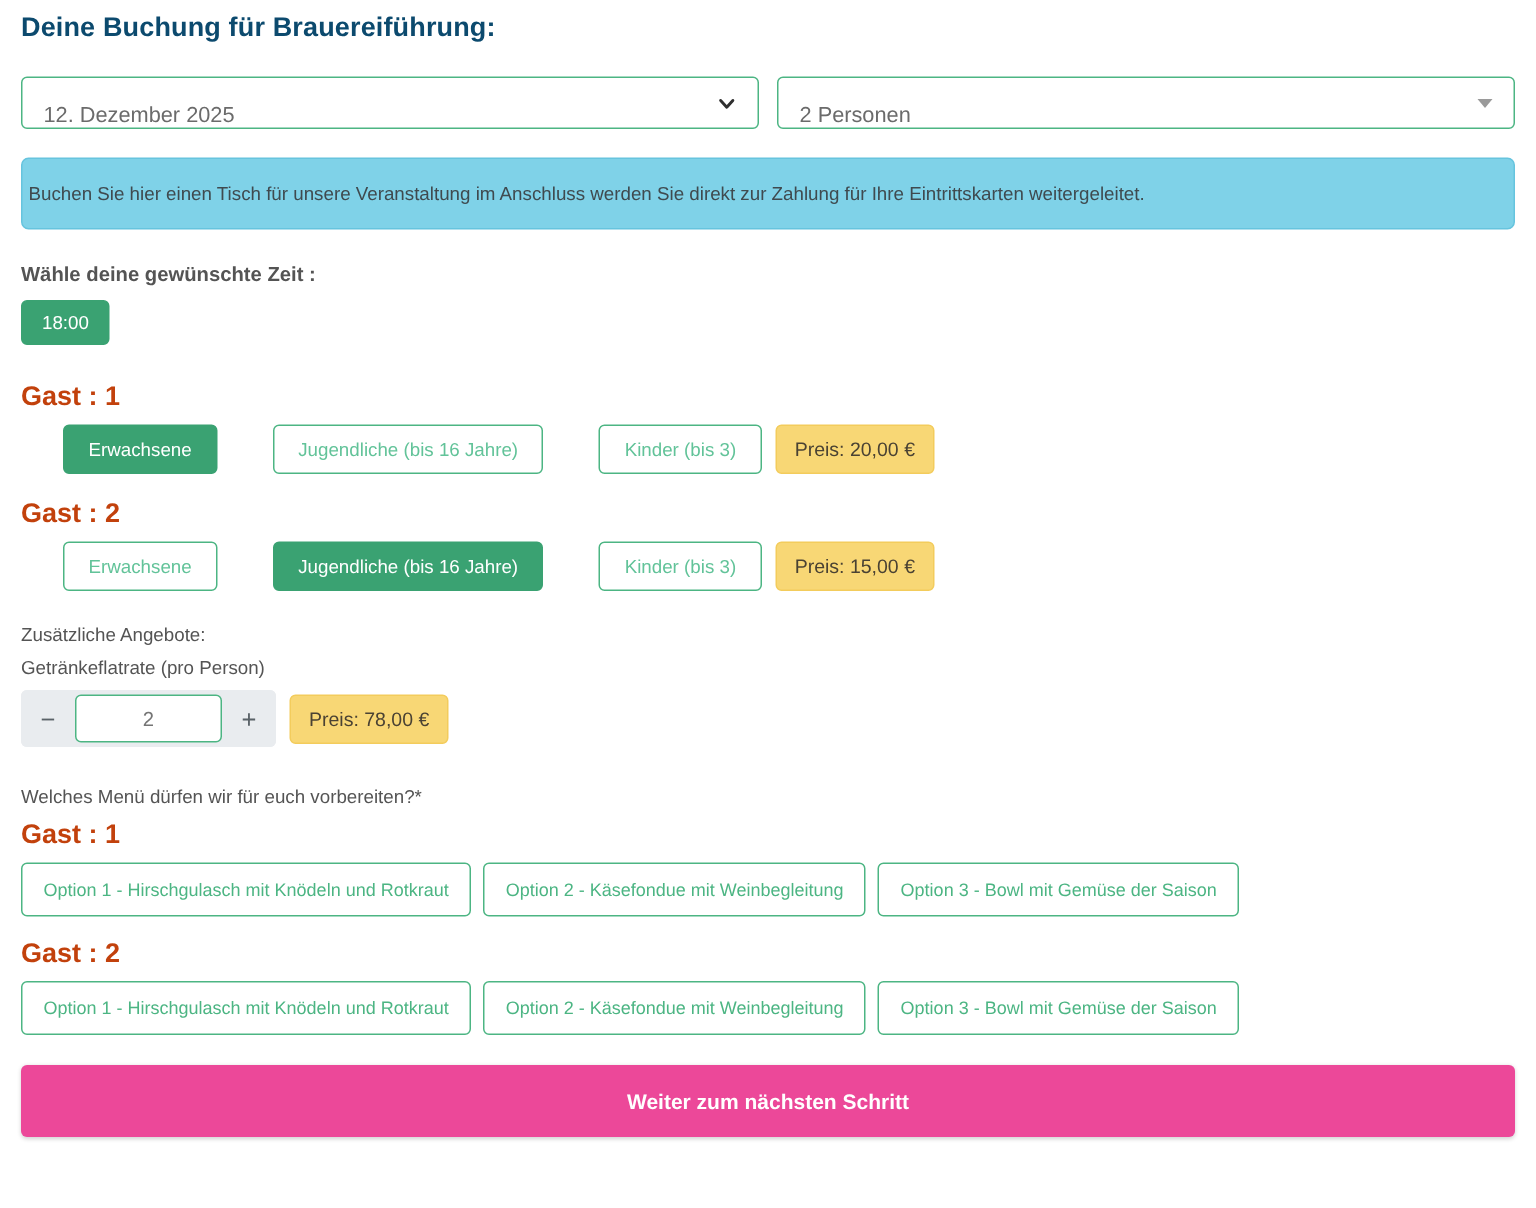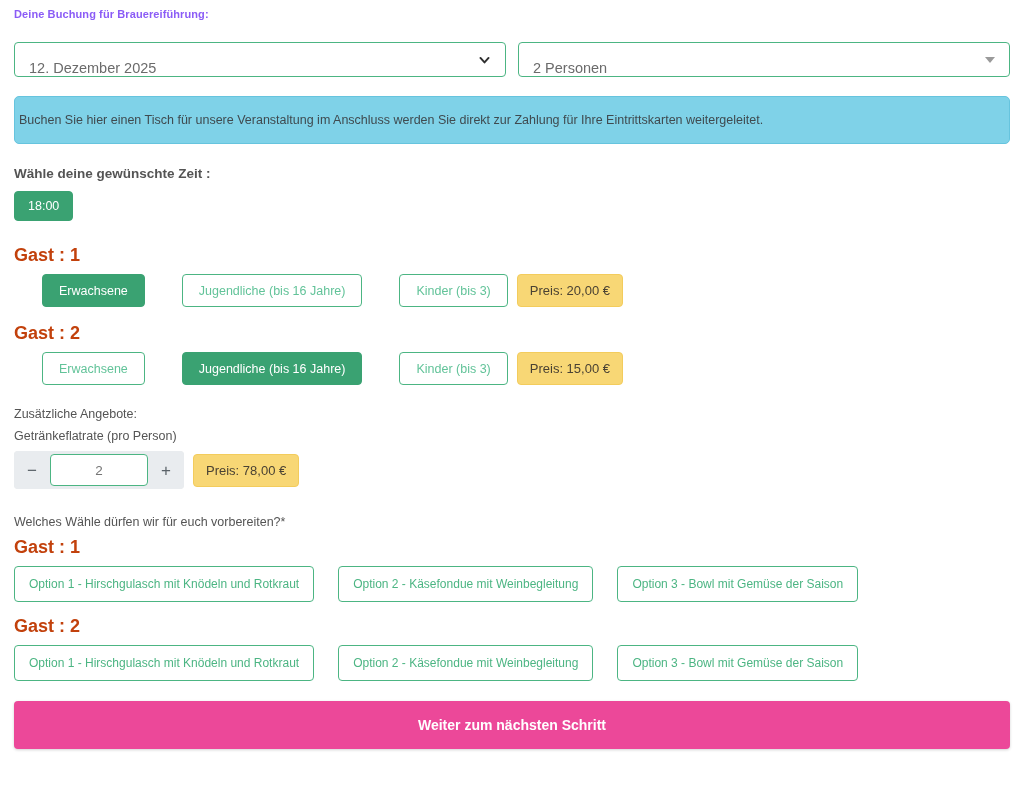--- a/index.html
+++ b/index.html
@@ -16,23 +16,23 @@
   }
   .page {
     width: 1024px;
     height: 805px;
     padding: 0 14px;
     padding-top: 8px;
   }
 
   
   .main-heading {
-    font-size: 11px;
+    font-size: 18px;
     font-weight: bold;
-    color: #8b5cf6;
+    color: #0c4a6e;
     margin: 0 0 22px 0;
     letter-spacing: 0.1px;
   }
   .section-heading {
     font-size: 13.5px;
     font-weight: bold;
     color: #545454;
     margin: 0 0 10px 0;
   }
   .sub-heading {
@@ -194,21 +194,21 @@
     text-align: center;
     font-size: 13.5px;
     color: #757575;
     font-family: "Liberation Sans", sans-serif;
   }
 
   
   .menu-section { margin-top: 26px; }
   .menu-row {
     display: flex;
-    gap: 24px;
+    gap: 8px;
     margin-bottom: 14px;
     flex-wrap: nowrap;
   }
   .menu-btn {
     border: 1px solid #4cb583;
     border-radius: 4px;
     background: #ffffff;
     color: #4cb583;
     font-size: 12px;
     padding: 10px 14px;
@@ -299,21 +299,21 @@
       <div class="stepper">
         <button class="step-btn">−</button>
         <input class="step-input" type="text" value="2" style="">
         <button class="step-btn">+</button>
       </div>
       <div class="price-badge">Preis: 78,00 €</div>
     </div>
   </div>
 
   <div class="menu-section">
-    <h2 class="sub-heading">Welches Wähle dürfen wir für euch vorbereiten?*</h2>
+    <h2 class="sub-heading">Welches Menü dürfen wir für euch vorbereiten?*</h2>
 
     <div class="guest-label">Gast : 1</div>
     <div class="menu-row">
       <button class="menu-btn">Option 1 - Hirschgulasch mit Knödeln und Rotkraut</button>
       <button class="menu-btn">Option 2 - Käsefondue mit Weinbegleitung</button>
       <button class="menu-btn">Option 3 - Bowl mit Gemüse der Saison</button>
     </div>
 
     <div class="guest-label">Gast : 2</div>
     <div class="menu-row">

